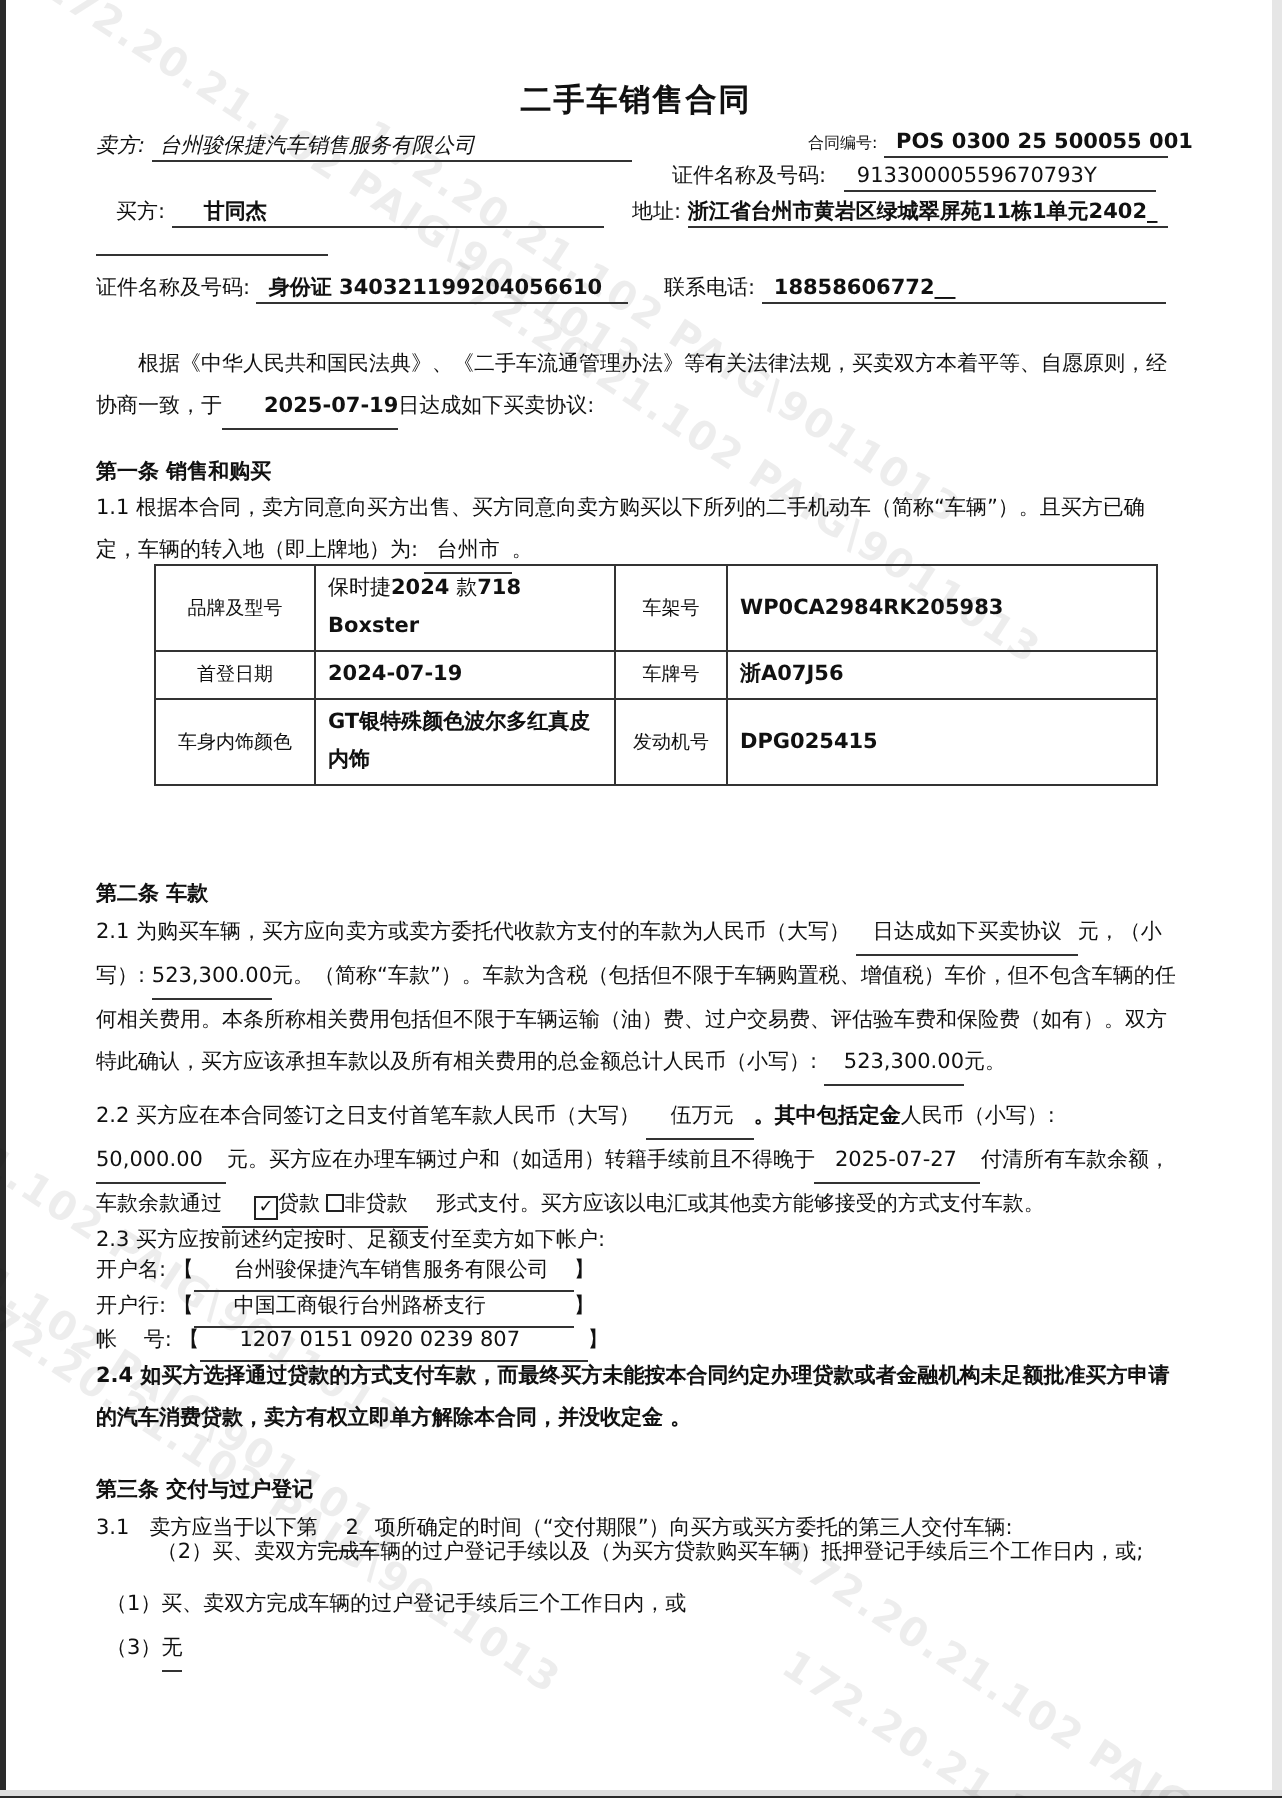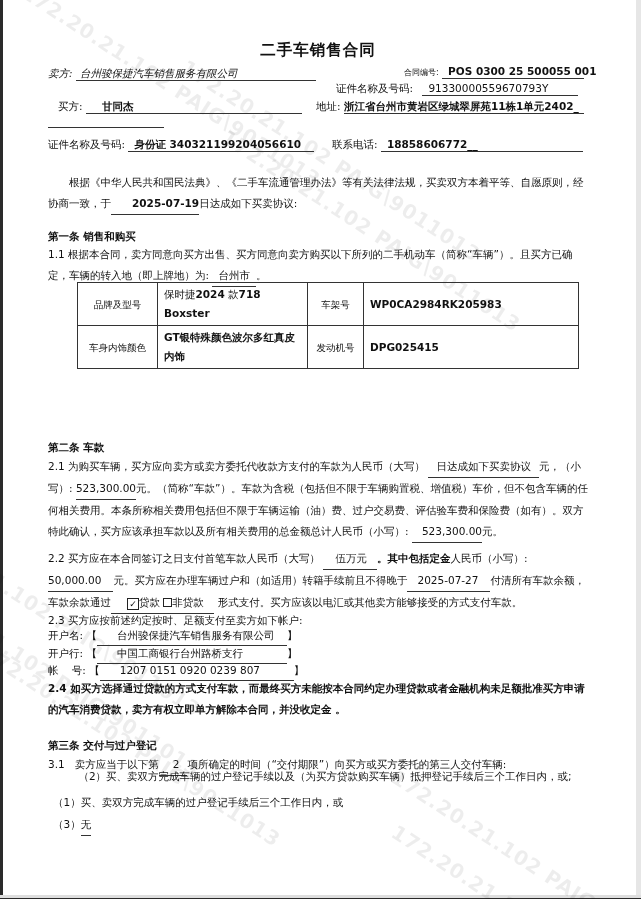--- a/index.html
+++ b/index.html
@@ -104,20 +104,26 @@
       <col>
     </colgroup>
   <tbody>
       <tr>
     <td class="lbl">品牌及型号</td>
     <td><span>保时捷</span><span class="b">2024</span><span> 款</span><span class="b">718</span><br><span class="b">Boxster</span></td>
     <td class="lbl">车架号</td>
     <td class="val">WP0CA2984RK205983</td>
   </tr>
   <tr>
+    <td class="lbl">首登日期</td>
+    <td class="val">2024-07-19</td>
+    <td class="lbl">车牌号</td>
+    <td class="val">浙A07J56</td>
+  </tr>
+  <tr>
     <td class="lbl">车身内饰颜色</td>
     <td class="val">GT银特殊颜色波尔多红真皮内饰</td>
     <td class="lbl">发动机号</td>
     <td class="val">DPG025415</td>
   </tr>
 </tbody>
   </table>
 
 <div class="para sec" style="top:437px;">第二条  车款</div>
 <div class="para" style="top:456px;">

